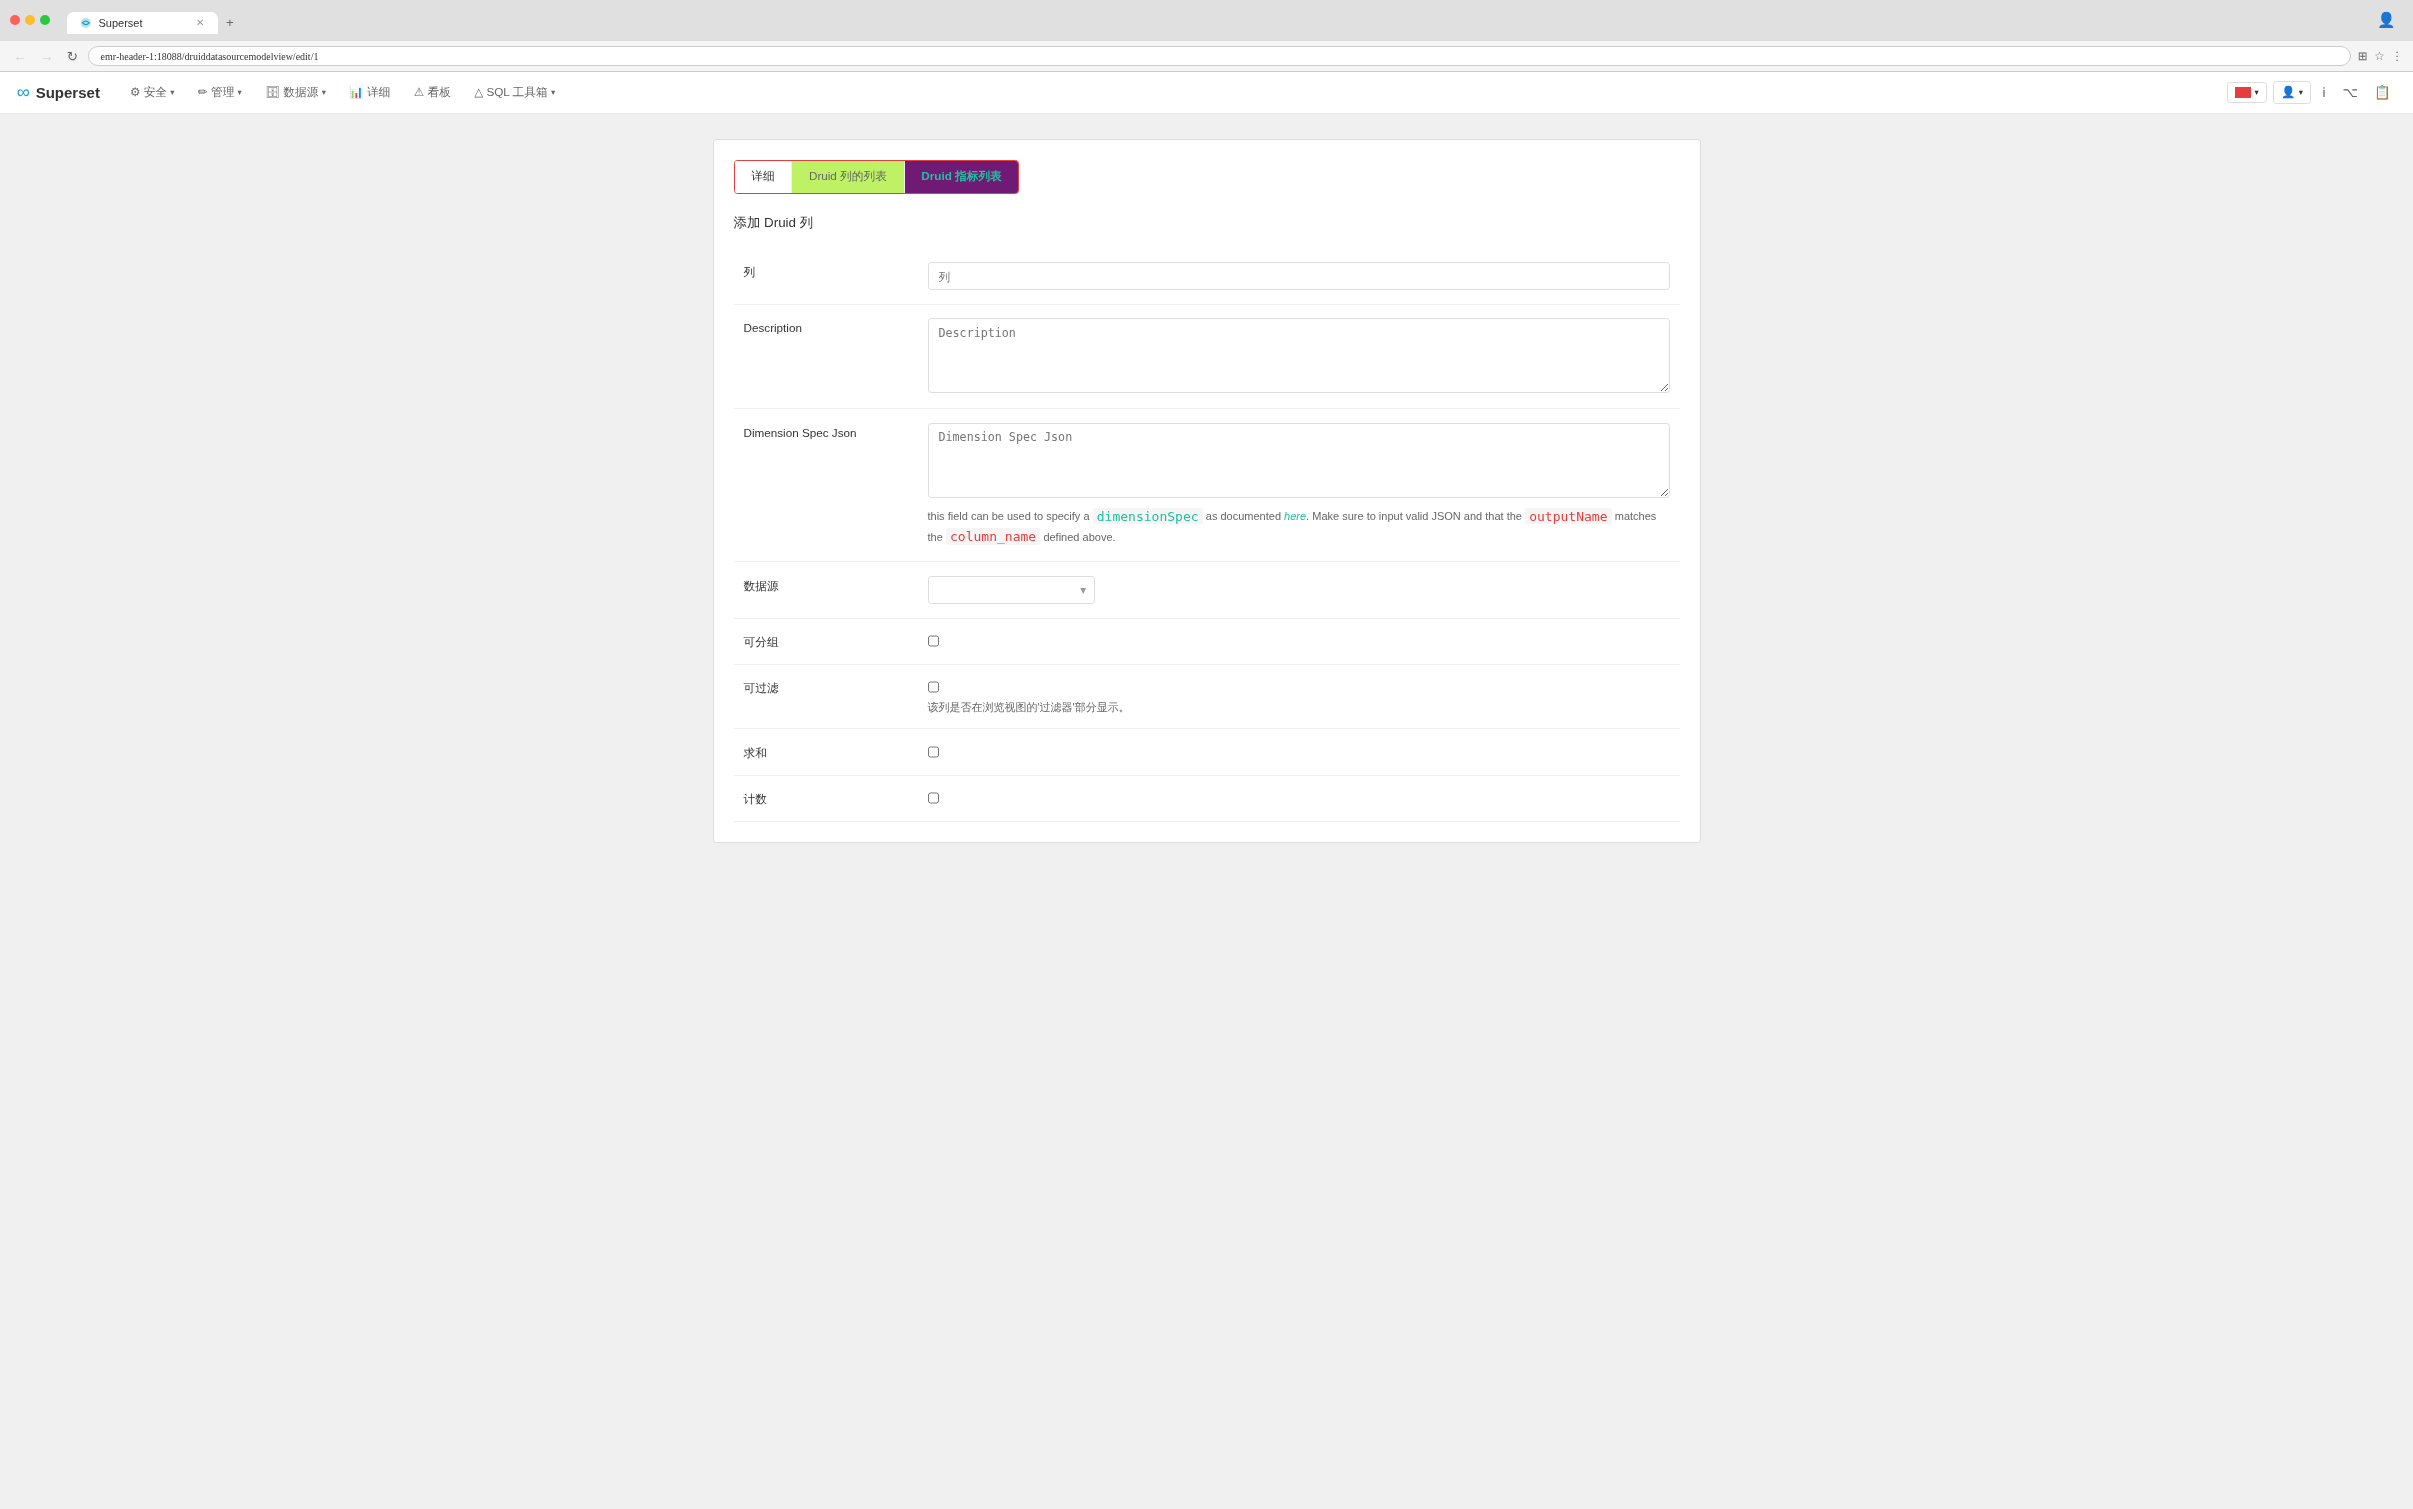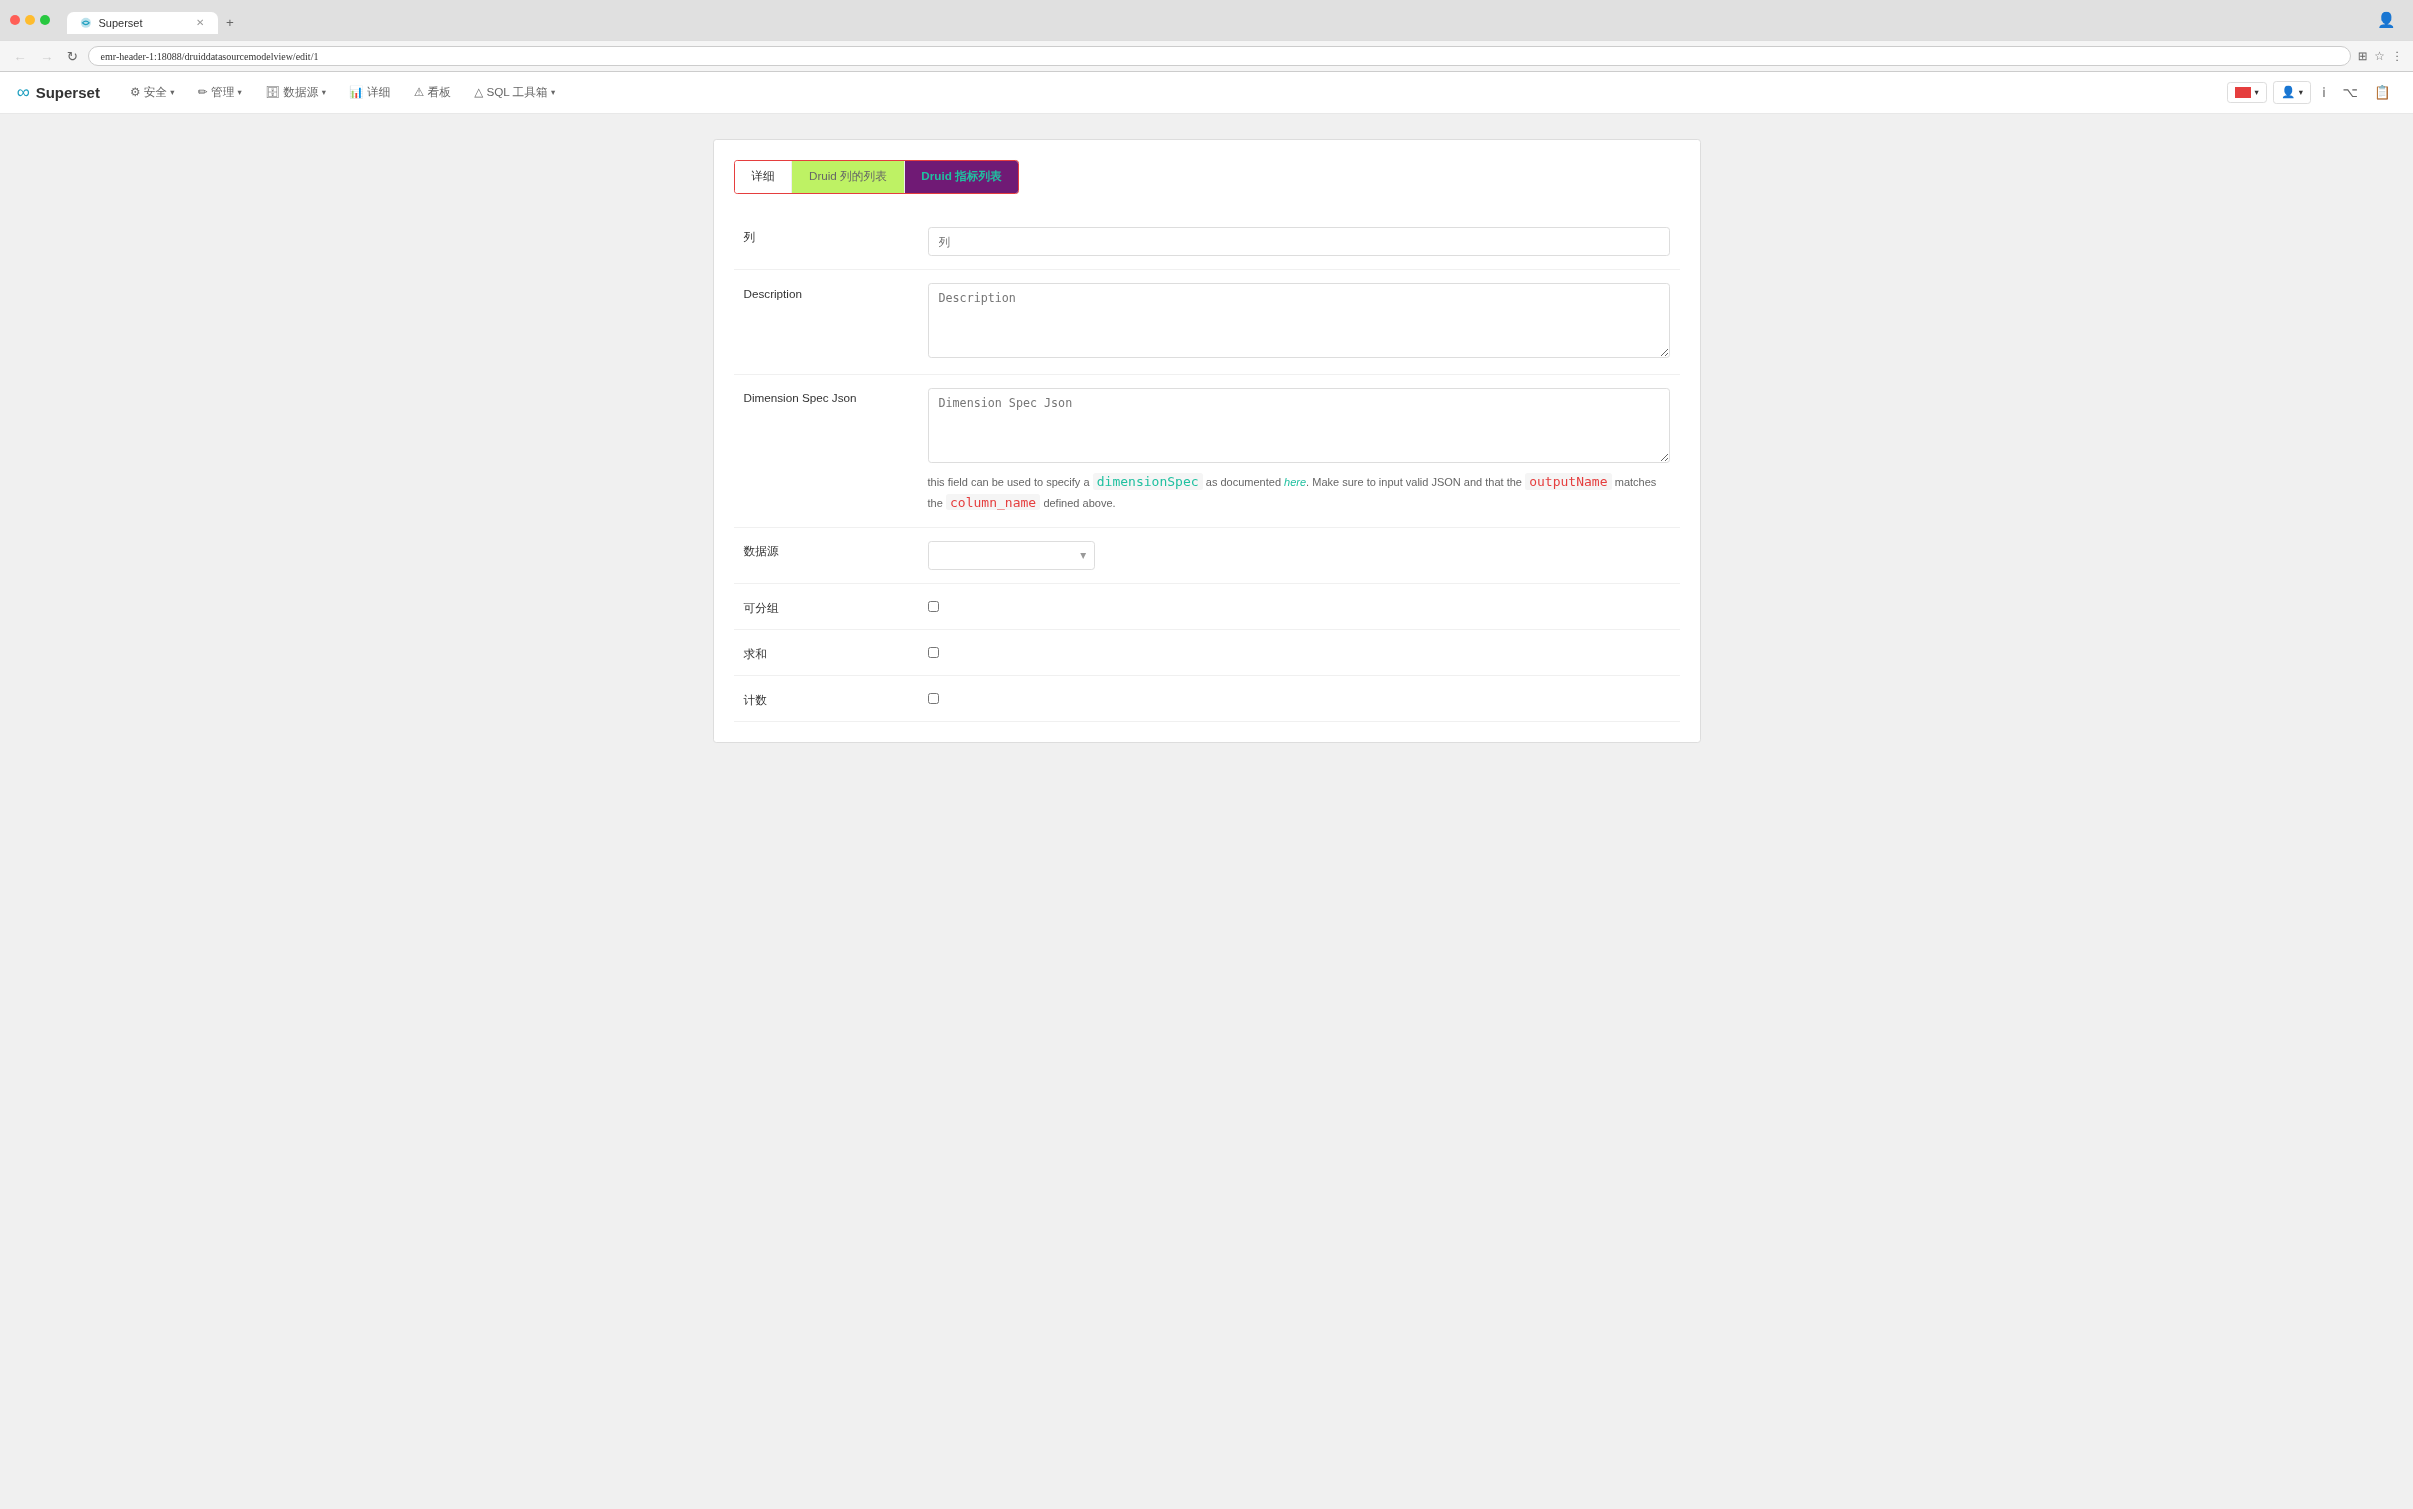--- a/index.html
+++ b/index.html
@@ -179,20 +179,21 @@
       </div>
       <div class="tab">
         <span>Druid 列的列表</span>
       </div>
       <div class="tab active-teal">
         <span>Druid 指标列表</span>
       </div>
     </div>
 
     
+    <div class="section-title">添加 Druid 列</div>
 
     
     <table class="form-table">
       <tbody>
 
         <tr class="form-row">
           <td class="form-label">列</td>
           <td class="form-field">
             <input type="text" class="form-input" placeholder="列" style="">
           </td>
@@ -235,20 +236,27 @@
           </td>
         </tr>
 
         <tr class="form-row">
           <td class="form-label">可分组</td>
           <td class="form-field">
             <input type="checkbox" class="form-checkbox" style="">
           </td>
         </tr>
 
+        <tr class="form-row">
+          <td class="form-label">可过滤</td>
+          <td class="form-field">
+            <input type="checkbox" class="form-checkbox" style="">
+            <div class="checkbox-hint">该列是否在浏览视图的'过滤器'部分显示。</div>
+          </td>
+        </tr>
 
         <tr class="form-row">
           <td class="form-label">求和</td>
           <td class="form-field">
             <input type="checkbox" class="form-checkbox" style="">
           </td>
         </tr>
 
         <tr class="form-row">
           <td class="form-label">计数</td>

